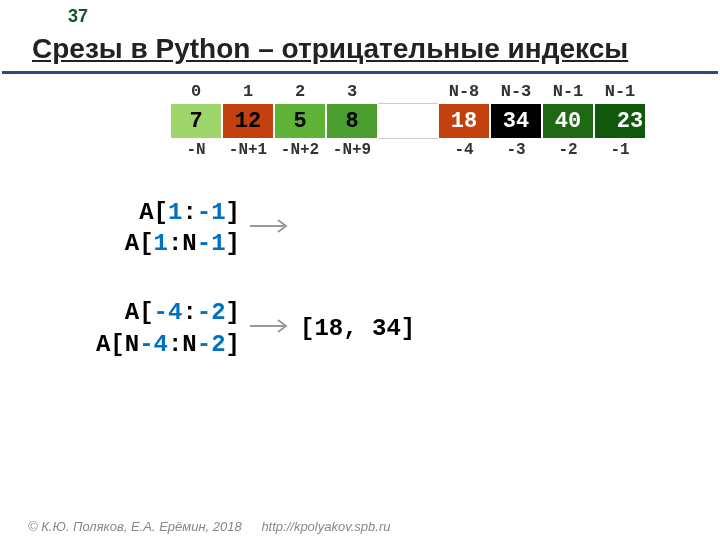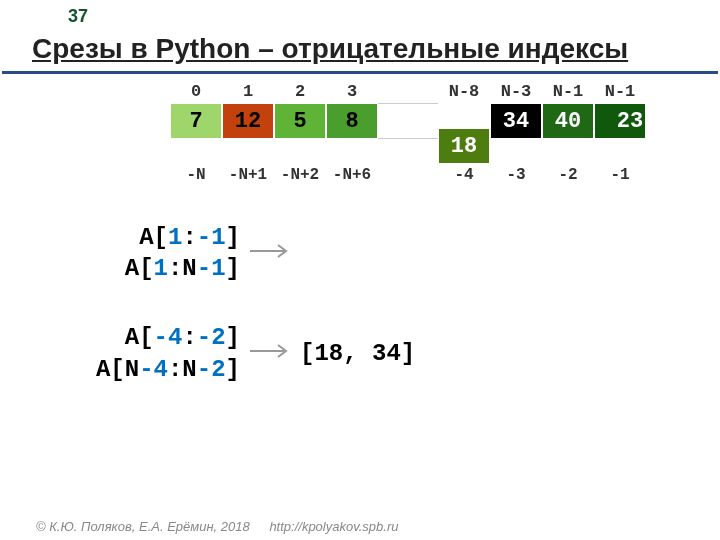--- a/index.html
+++ b/index.html
@@ -74,21 +74,21 @@
     width: 60px;
     height: 36px;
     background: #fff;
     border-top: 1px solid #ccc;
     border-bottom: 1px solid #ccc;
   }
   .lg0 { background: #9ed66b; color: #000; }
   .lg1 { background: #c2410c; color: #000; }
   .lg2 { background: #5fb336; color: #000; }
   .lg3 { background: #4a9e2e; color: #000; }
-  .dg0 { background: #4d7c0f; color: #fff; margin-top: 25px; }
+  .dg0 { background: #c2410c; color: #fff; }
   .dg1 { background: #000000; color: #fff; }
   .dg2 { background: #1f6915; color: #fff; }
   .dg3 { background: #0f580c; color: #fff; padding-left: 20px; }
   .neg-index-row {
     display: flex;
     font-family: "Courier New", monospace;
     font-weight: bold;
     font-size: 16px;
     color: #333;
     margin-left: 140px;
@@ -121,21 +121,21 @@
   .example .arrow svg { display: inline-block; }
   .example .right {
     font-size: 24px;
     color: #000;
   }
   .blk { color: #000; }
   .blu { color: #0070c0; }
   .footer {
     position: absolute;
     bottom: 6px;
-    left: 36px;
+    left: 28px;
     font-size: 13px;
     font-style: italic;
     color: #888;
   }
   .footer .url { margin-left: 16px; }
 </style>
 </head>
 <body>
 
 <div class="header">
@@ -167,21 +167,21 @@
     <div class="cell dg0">18</div>
     <div class="cell dg1">34</div>
     <div class="cell dg2">40</div>
     <div class="cell dg3">23</div>
   </div>
 
   <div class="neg-index-row">
     <div class="cell">-N</div>
     <div class="cell">-N+1</div>
     <div class="cell">-N+2</div>
-    <div class="cell">-N+6</div>
+    <div class="cell">-N+9</div>
     <div class="gap"></div>
     <div class="cell">-4</div>
     <div class="cell">-3</div>
     <div class="cell">-2</div>
     <div class="cell">-1</div>
   </div>
 
   <div class="example">
     <div class="left">
       <div>

